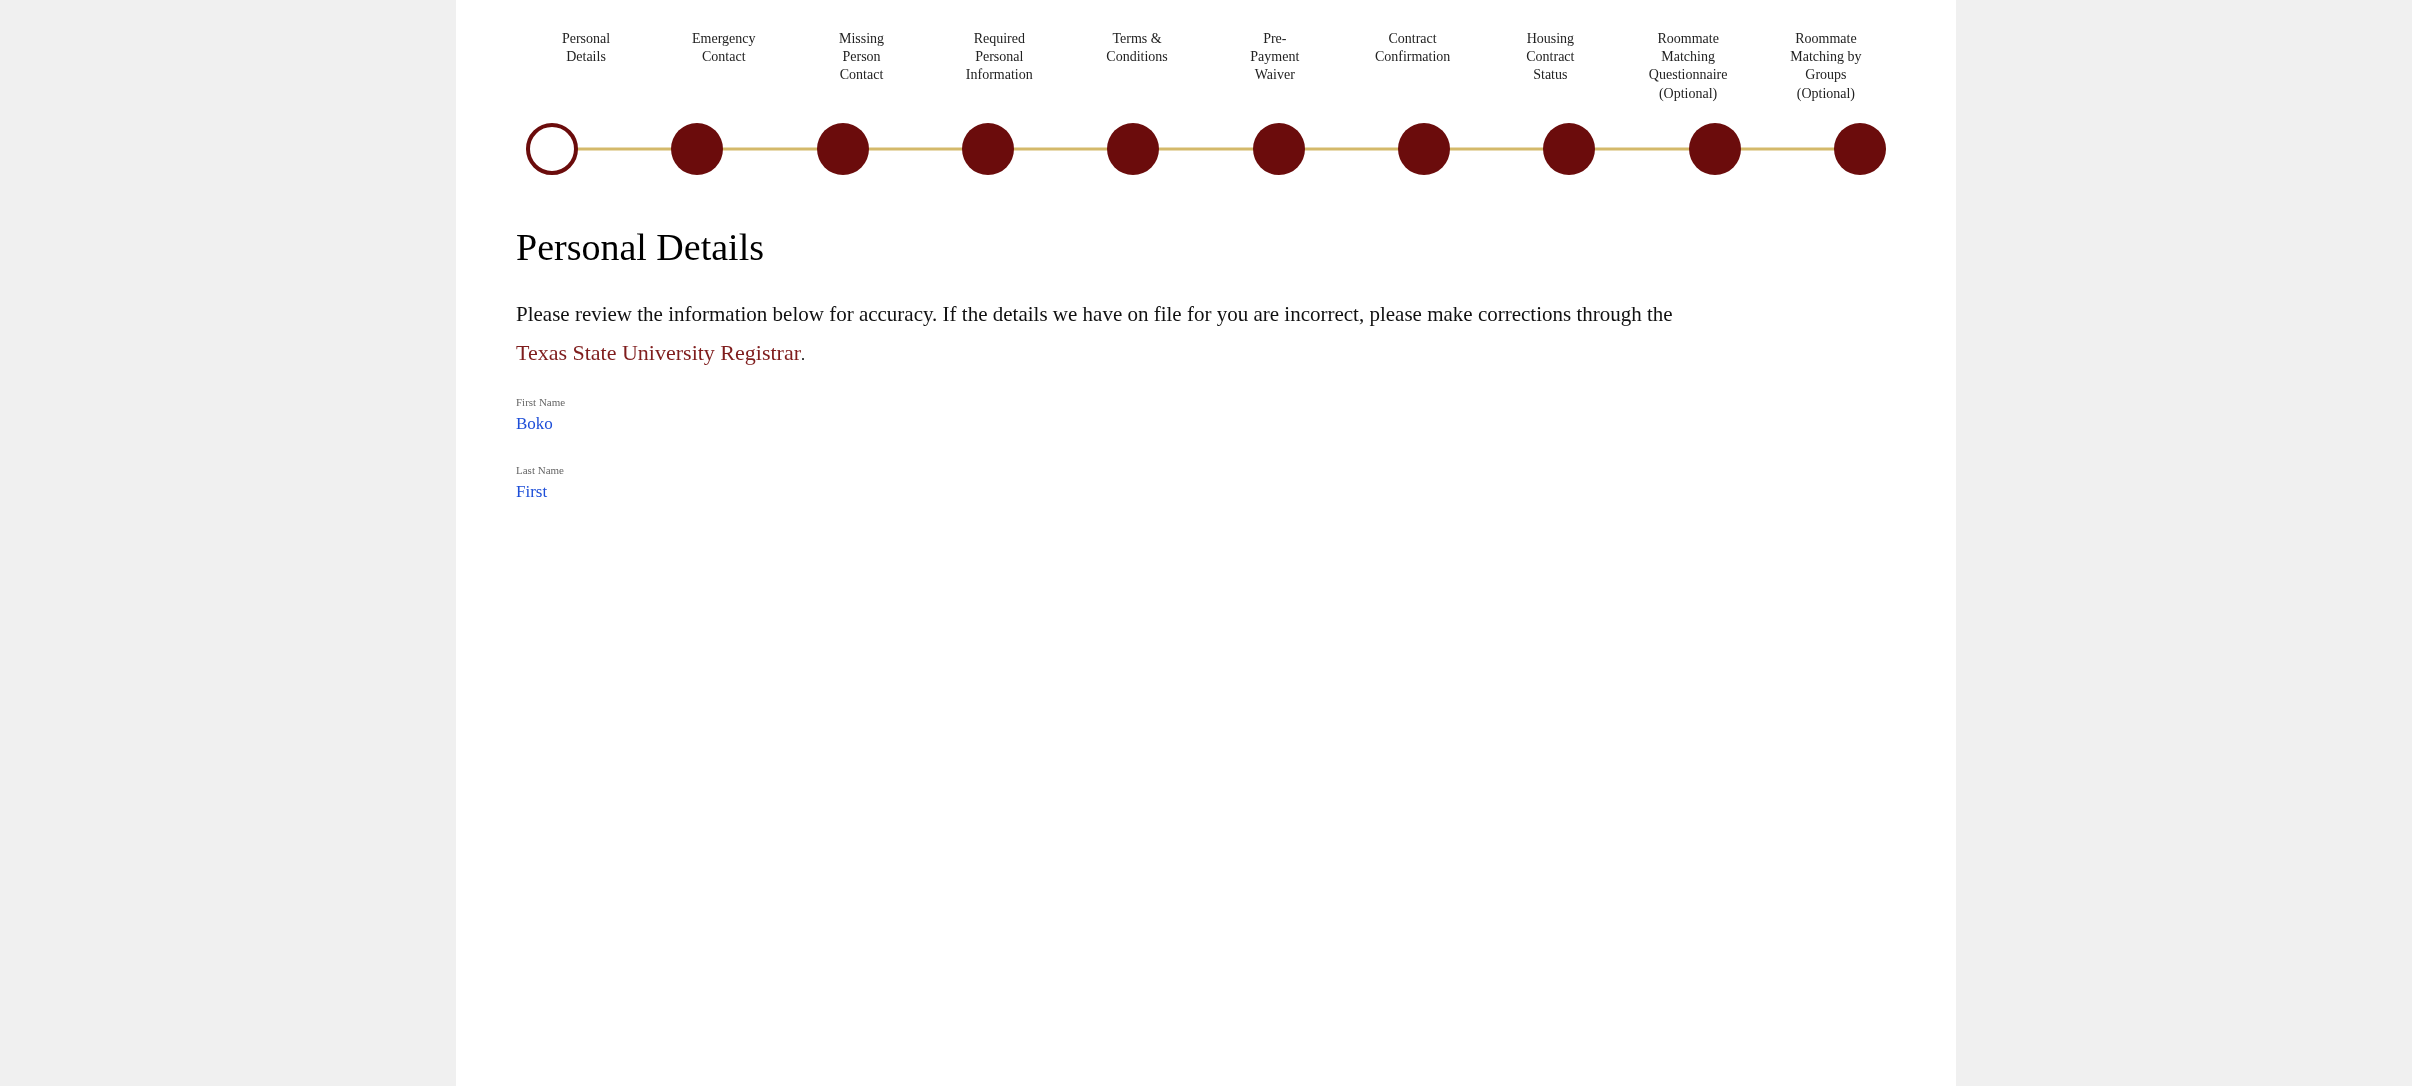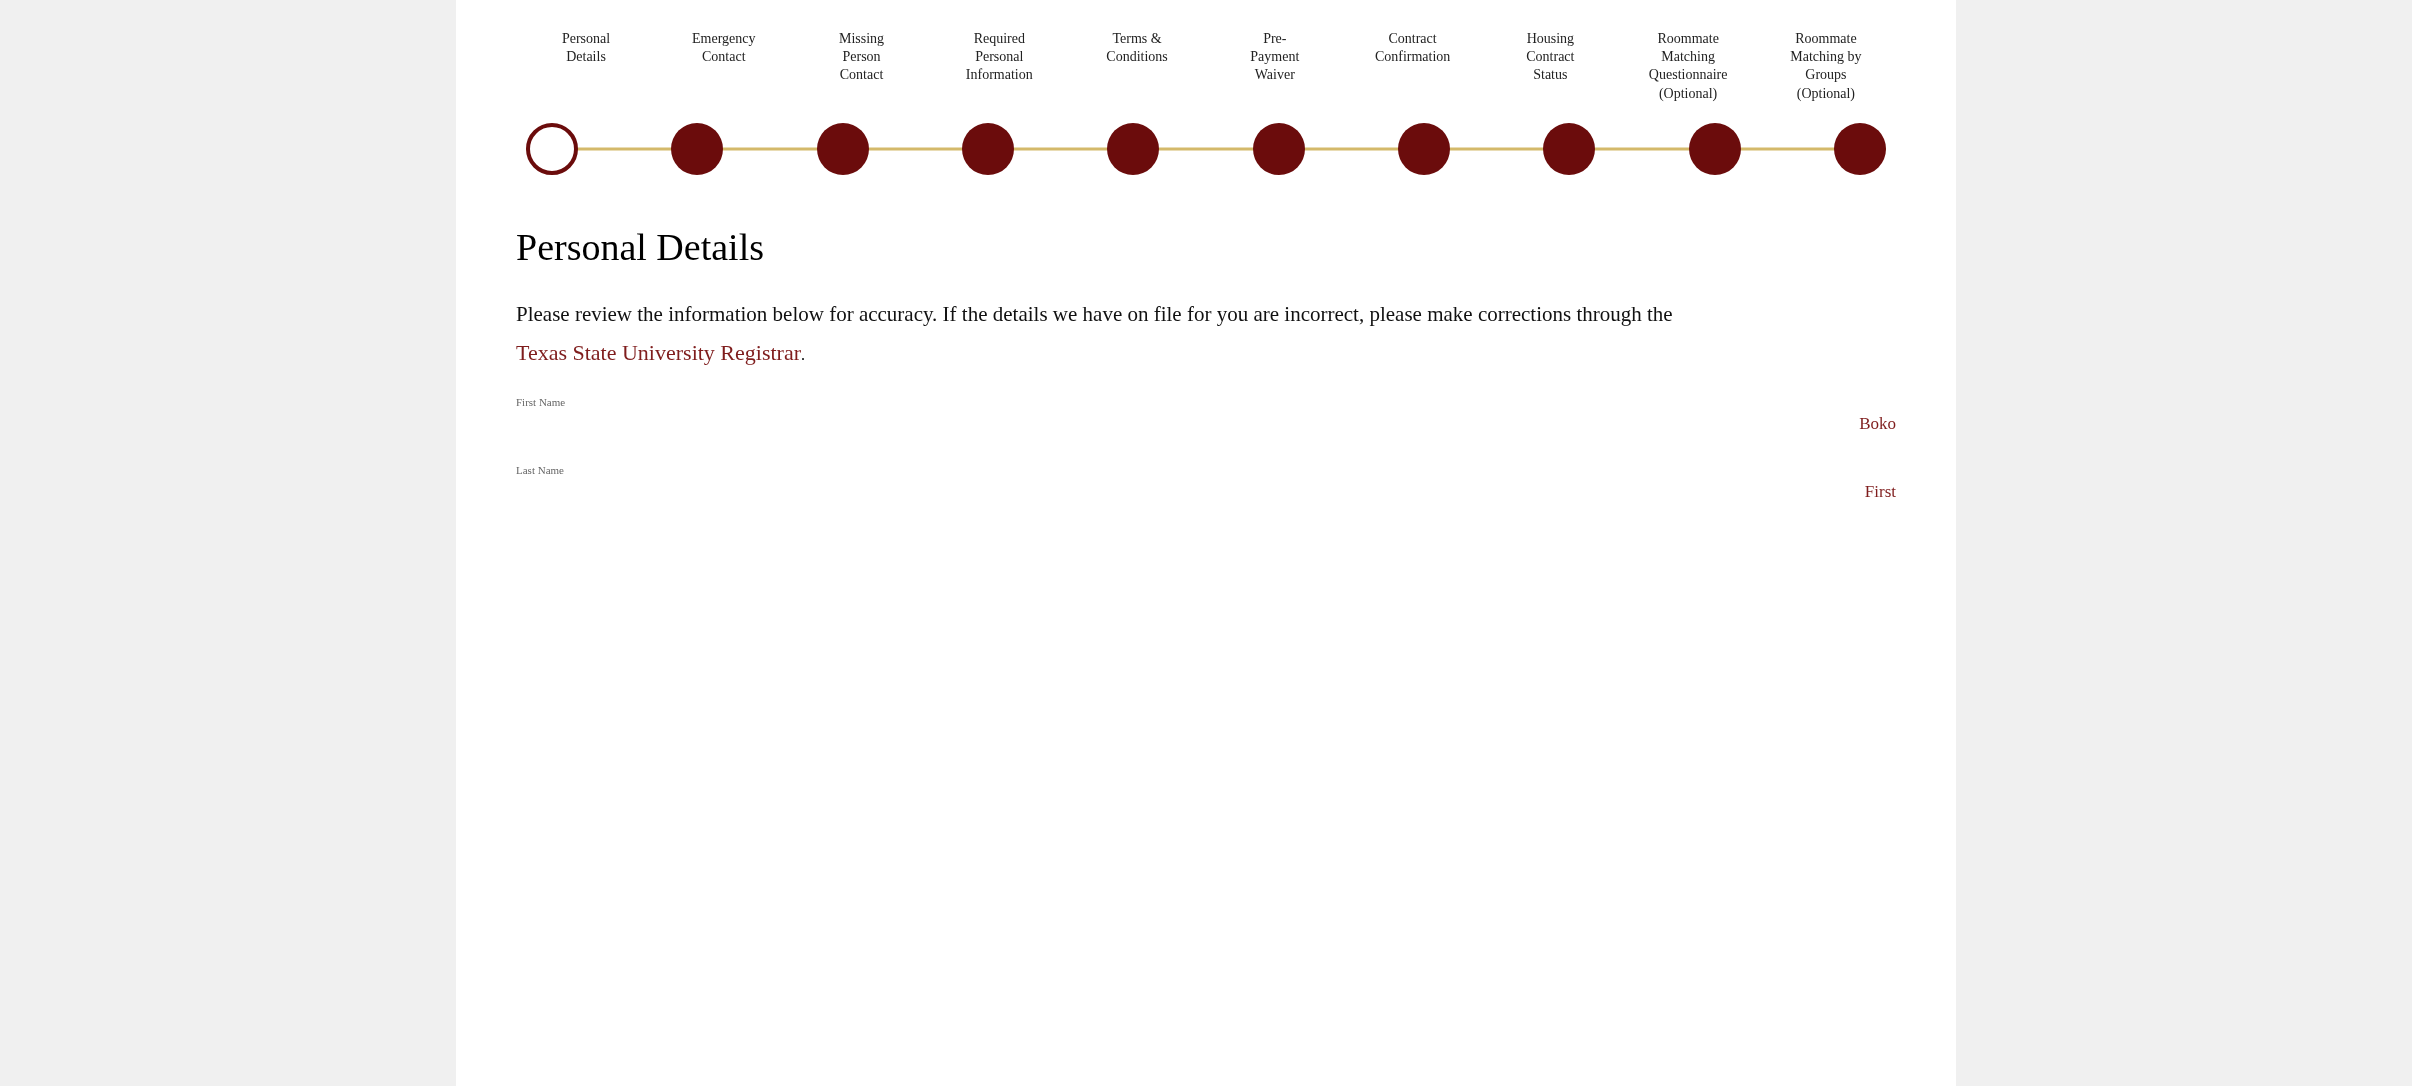--- a/index.html
+++ b/index.html
@@ -100,22 +100,21 @@
     }
 
     .field-label {
       font-size: 11px;
       color: #666;
       margin-bottom: 6px;
     }
 
     .field-value {
       font-size: 17px;
-      color: #7f1d1d;
-      text-align: right;
+      color: #1d4ed8;
     }
   </style>
 </head>
 <body>
 
 <div class="page-wrapper">
 
   <div class="stepper-labels">
     <div class="step-label">Personal<br>Details</div>
     <div class="step-label">Emergency<br>Contact</div>

